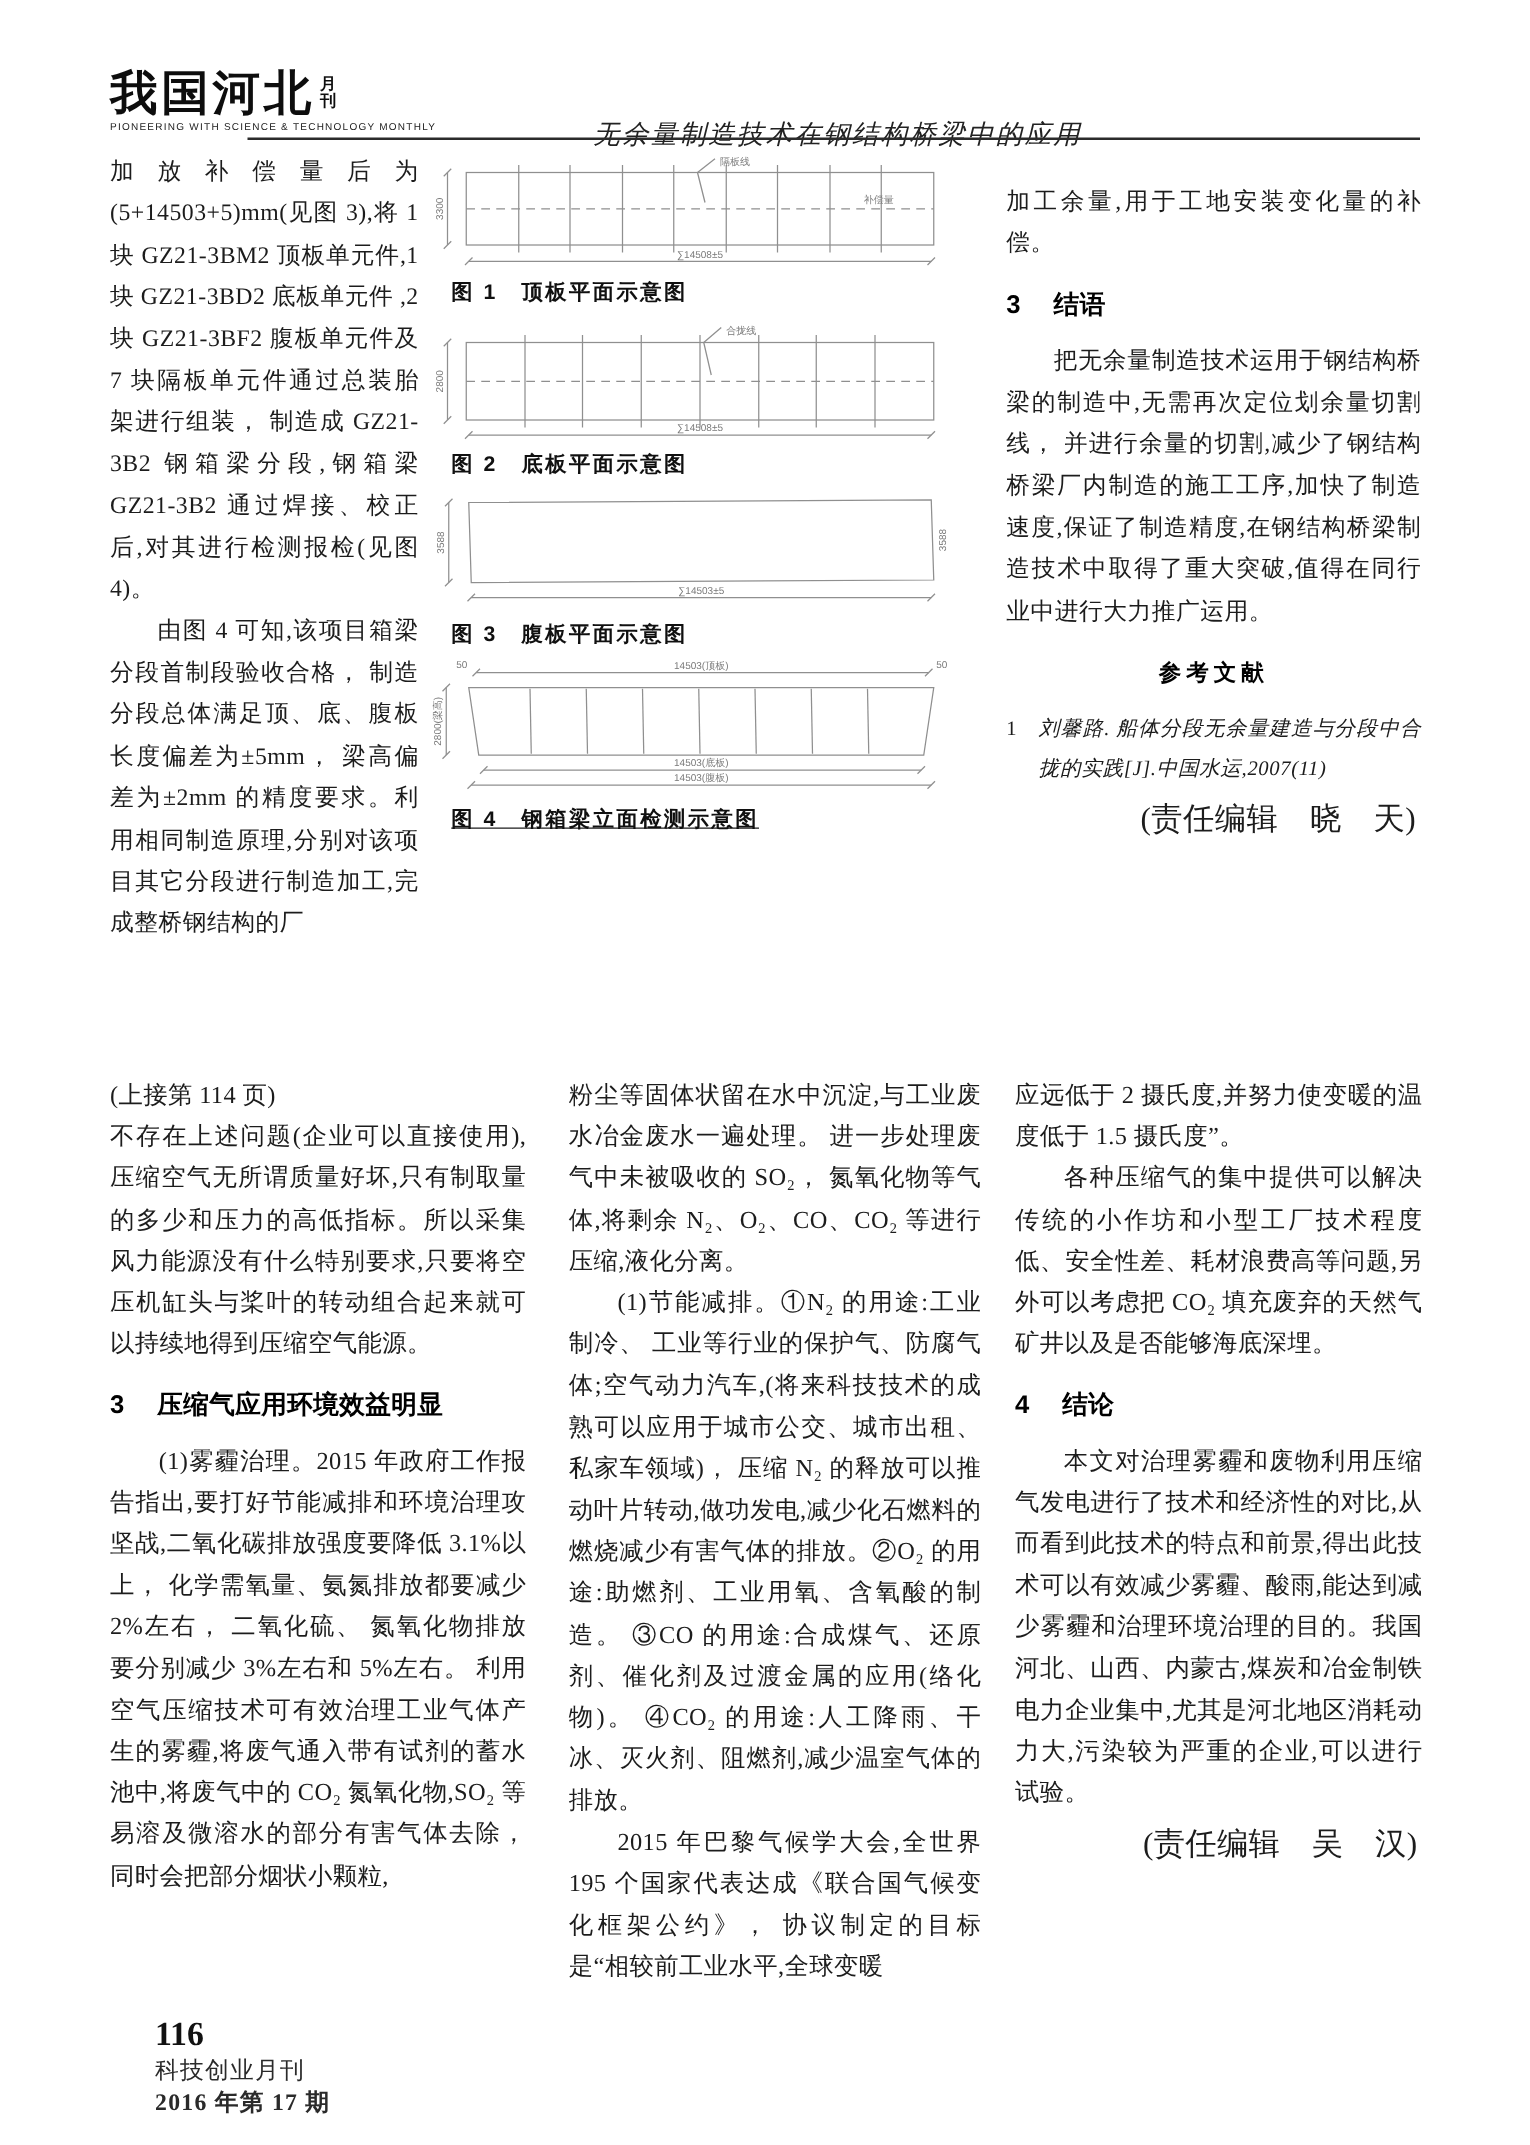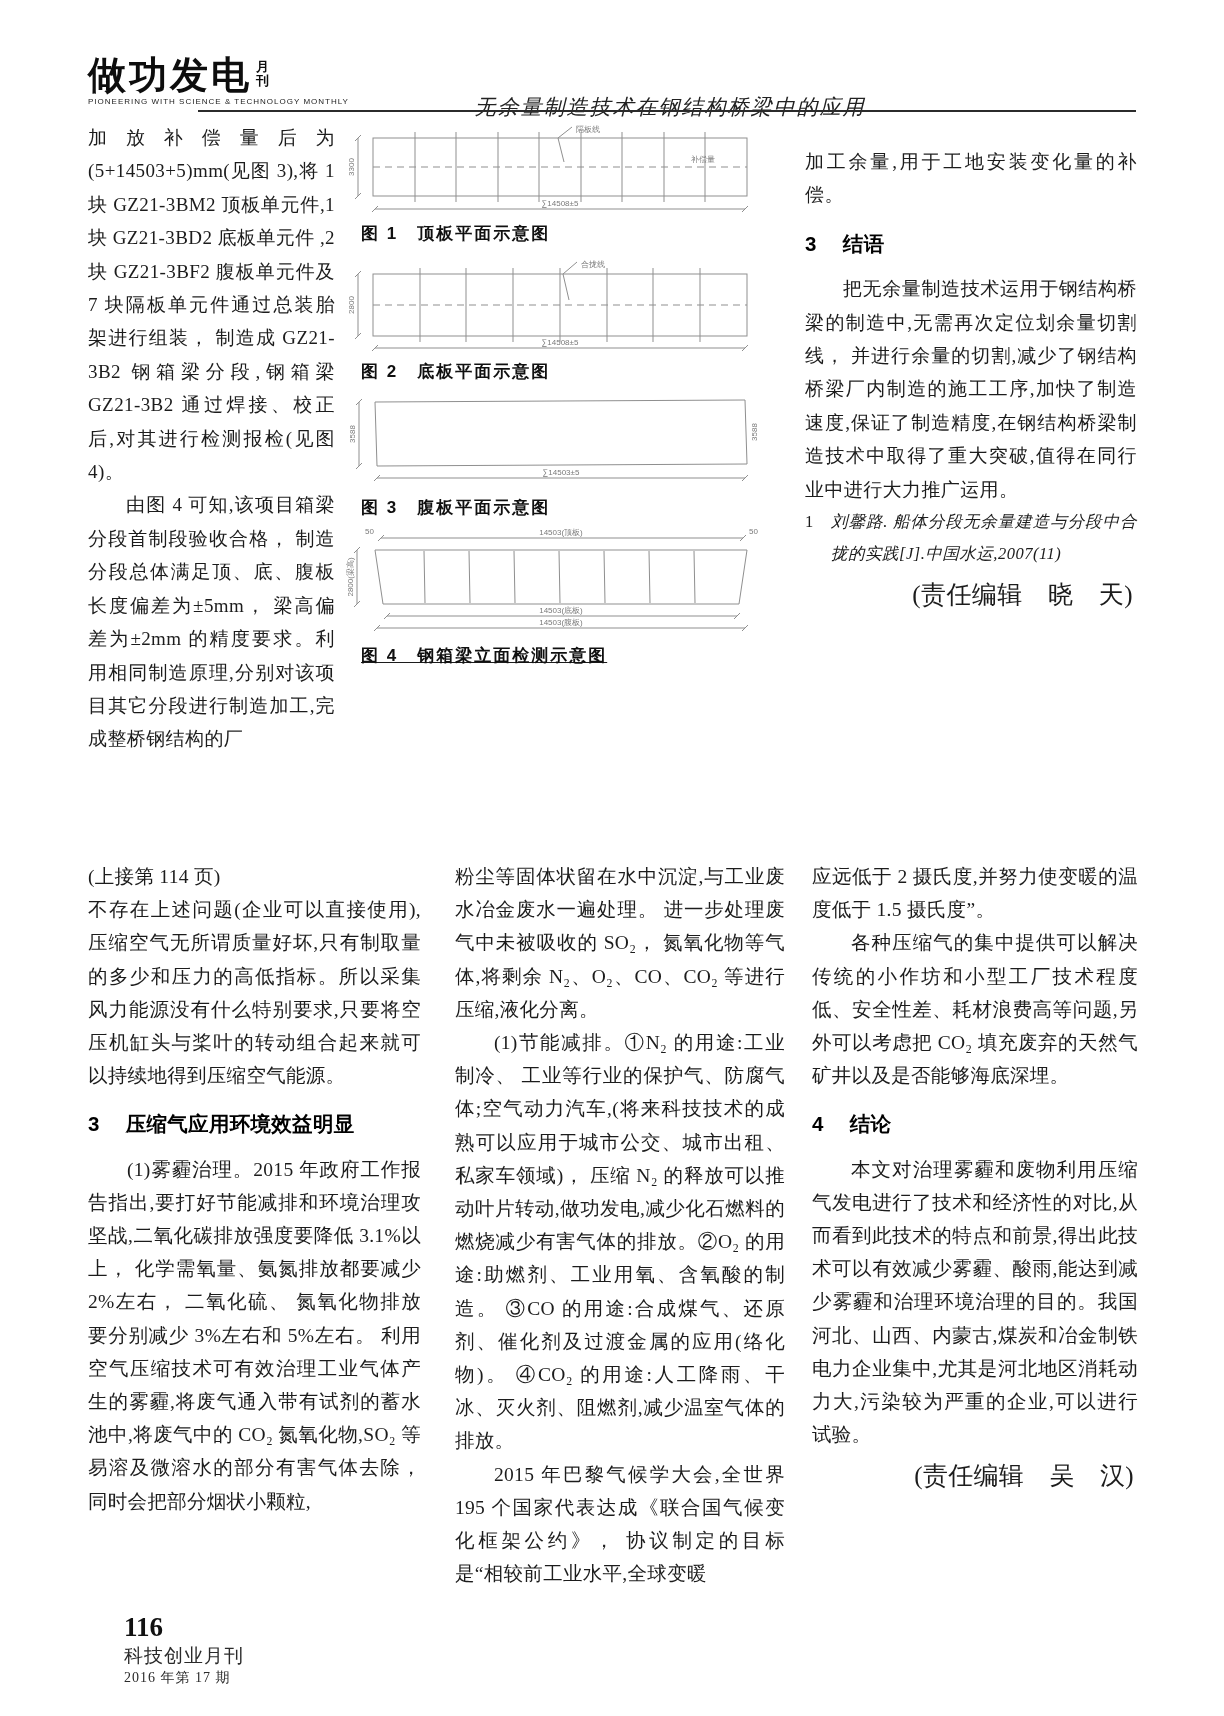--- a/index.html
+++ b/index.html
@@ -35,30 +35,30 @@
   .figblock{position:absolute;left:345px;width:420px;}
   .figcap{font-family:"Liberation Sans","DejaVu Sans",sans-serif;font-weight:bold;font-size:17px;
           color:#101010;padding-left:16px;letter-spacing:2px;margin:4px 0 10px 0;}
   svg{display:block;}
   .fg line,.fg rect,.fg polygon,.fg polyline,.fg path{stroke:#8f8f8f;fill:none;stroke-width:1;}
   .fg text{fill:#7a7a7a;font-size:8px;font-family:"Liberation Sans",sans-serif;stroke:none;}
   
   .footer{position:absolute;left:124px;top:1612px;display:flex;align-items:baseline;color:#2a2a2a;flex-direction:column;}
   .footer .pnum{font-weight:bold;font-size:27px;margin-right:18px;color:#111;}
   .footer .jn{font-size:19px;margin-right:22px;letter-spacing:1px;}
-  .footer .iss{font-size:14px;letter-spacing:1px;}
+  .footer .iss{font-size:19px;letter-spacing:1px;font-weight:bold;}
 </style>
 </head>
 <body>
 
 <div class="page">
 
   <div class="logo">
     <div class="logo-row">
-      <div class="logo-main">做功发电</div>
+      <div class="logo-main">我国河北</div>
       <div class="logo-stack">
         <span>月</span>
         <span>刊</span>
       </div>
     </div>
     <div class="logo-tagline">PIONEERING WITH SCIENCE &amp; TECHNOLOGY MONTHLY</div>
   </div>
   <div class="running-title">无余量制造技术在钢结构桥梁中的应用</div>
   <div class="header-rule"></div>
 
@@ -170,20 +170,21 @@
   </div>
 
 
   <div class="col t19" style="left:805px;top:121px;width:332px;margin-top:24px;">
     <p>加工余量,用于工地安装变化量的补偿。</p>
     <div class="sec-h">
       <span class="num">3</span>
       <span>结语</span>
     </div>
     <p class="p-ind">把无余量制造技术运用于钢结构桥梁的制造中,无需再次定位划余量切割线， 并进行余量的切割,减少了钢结构桥梁厂内制造的施工工序,加快了制造速度,保证了制造精度,在钢结构桥梁制造技术中取得了重大突破,值得在同行业中进行大力推广运用。</p>
+    <div class="ref-h">参考文献</div>
     <div class="ref-item">
       <span class="rnum">1</span>
       <span>刘馨路. 船体分段无余量建造与分段中合拢的实践[J].中国水运,2007(11)</span>
     </div>
     <div class="editor-line">(责任编辑　晓　天)</div>
   </div>
 
   <div class="col t19b" style="left:88px;top:860px;width:333px;">
     <p>(上接第 114 页)</p>
     <p>不存在上述问题(企业可以直接使用),压缩空气无所谓质量好坏,只有制取量的多少和压力的高低指标。所以采集风力能源没有什么特别要求,只要将空压机缸头与桨叶的转动组合起来就可以持续地得到压缩空气能源。</p>

